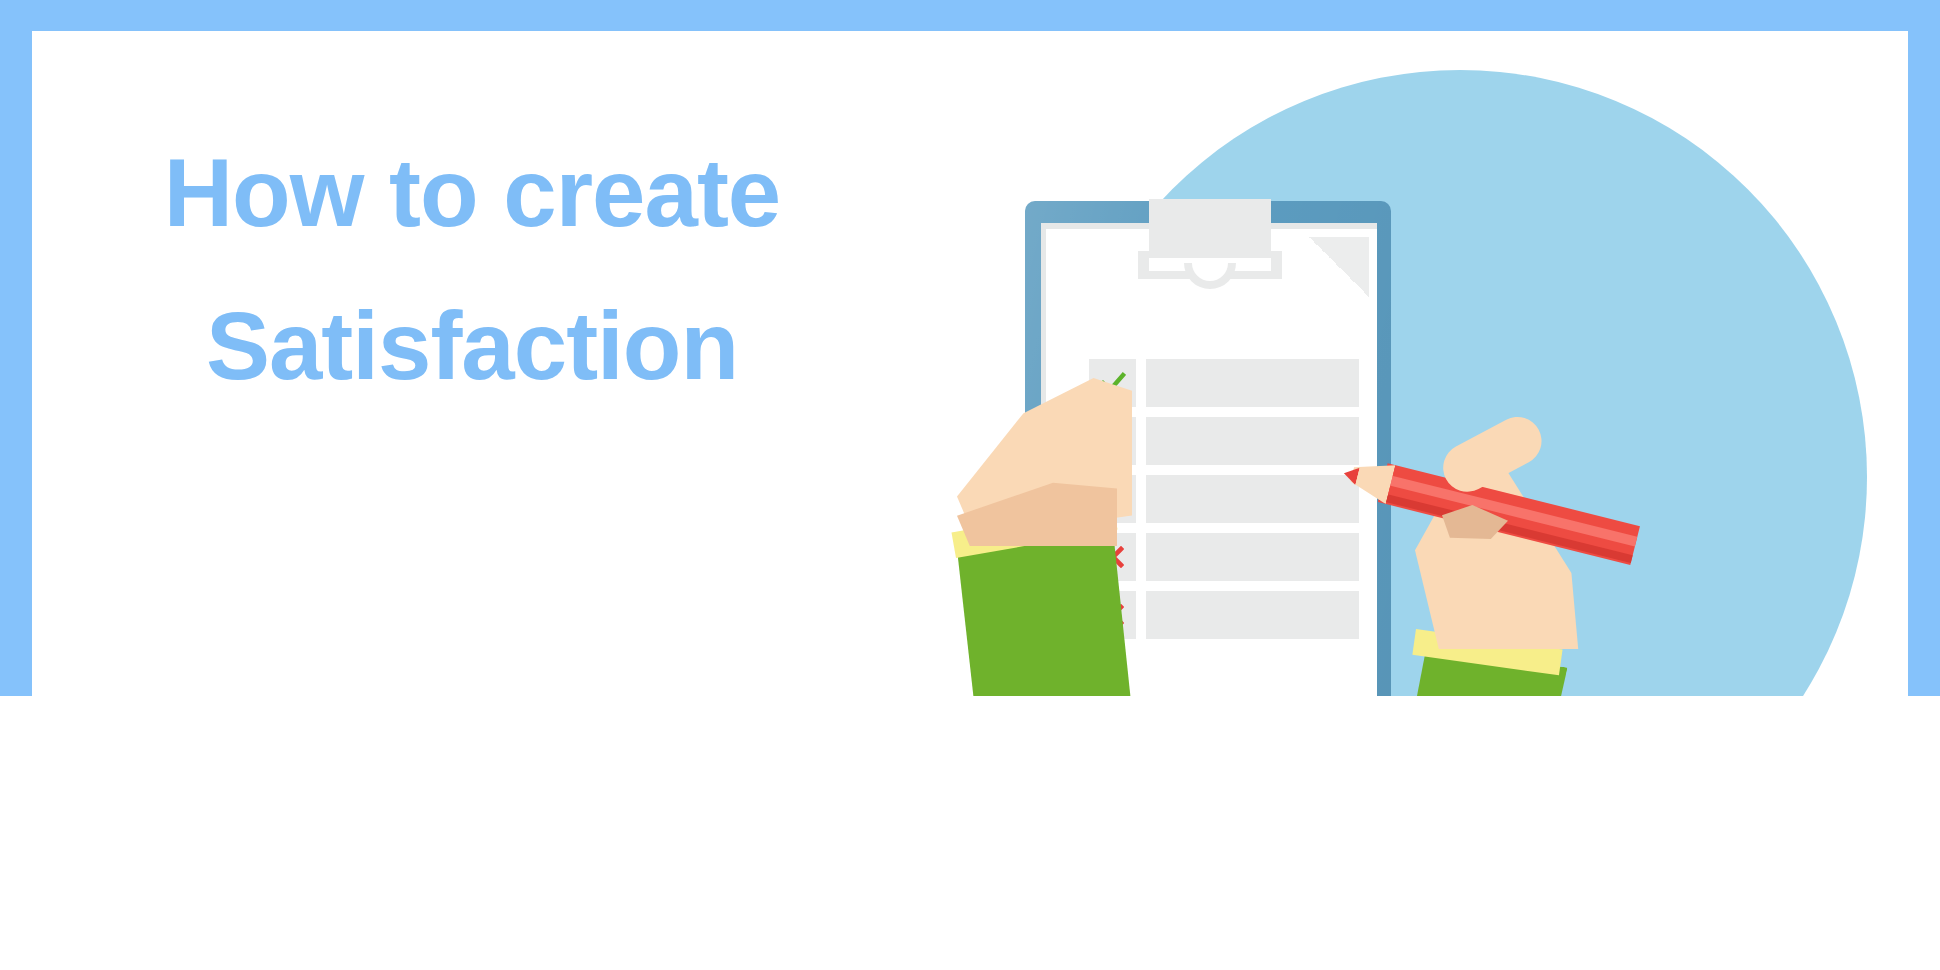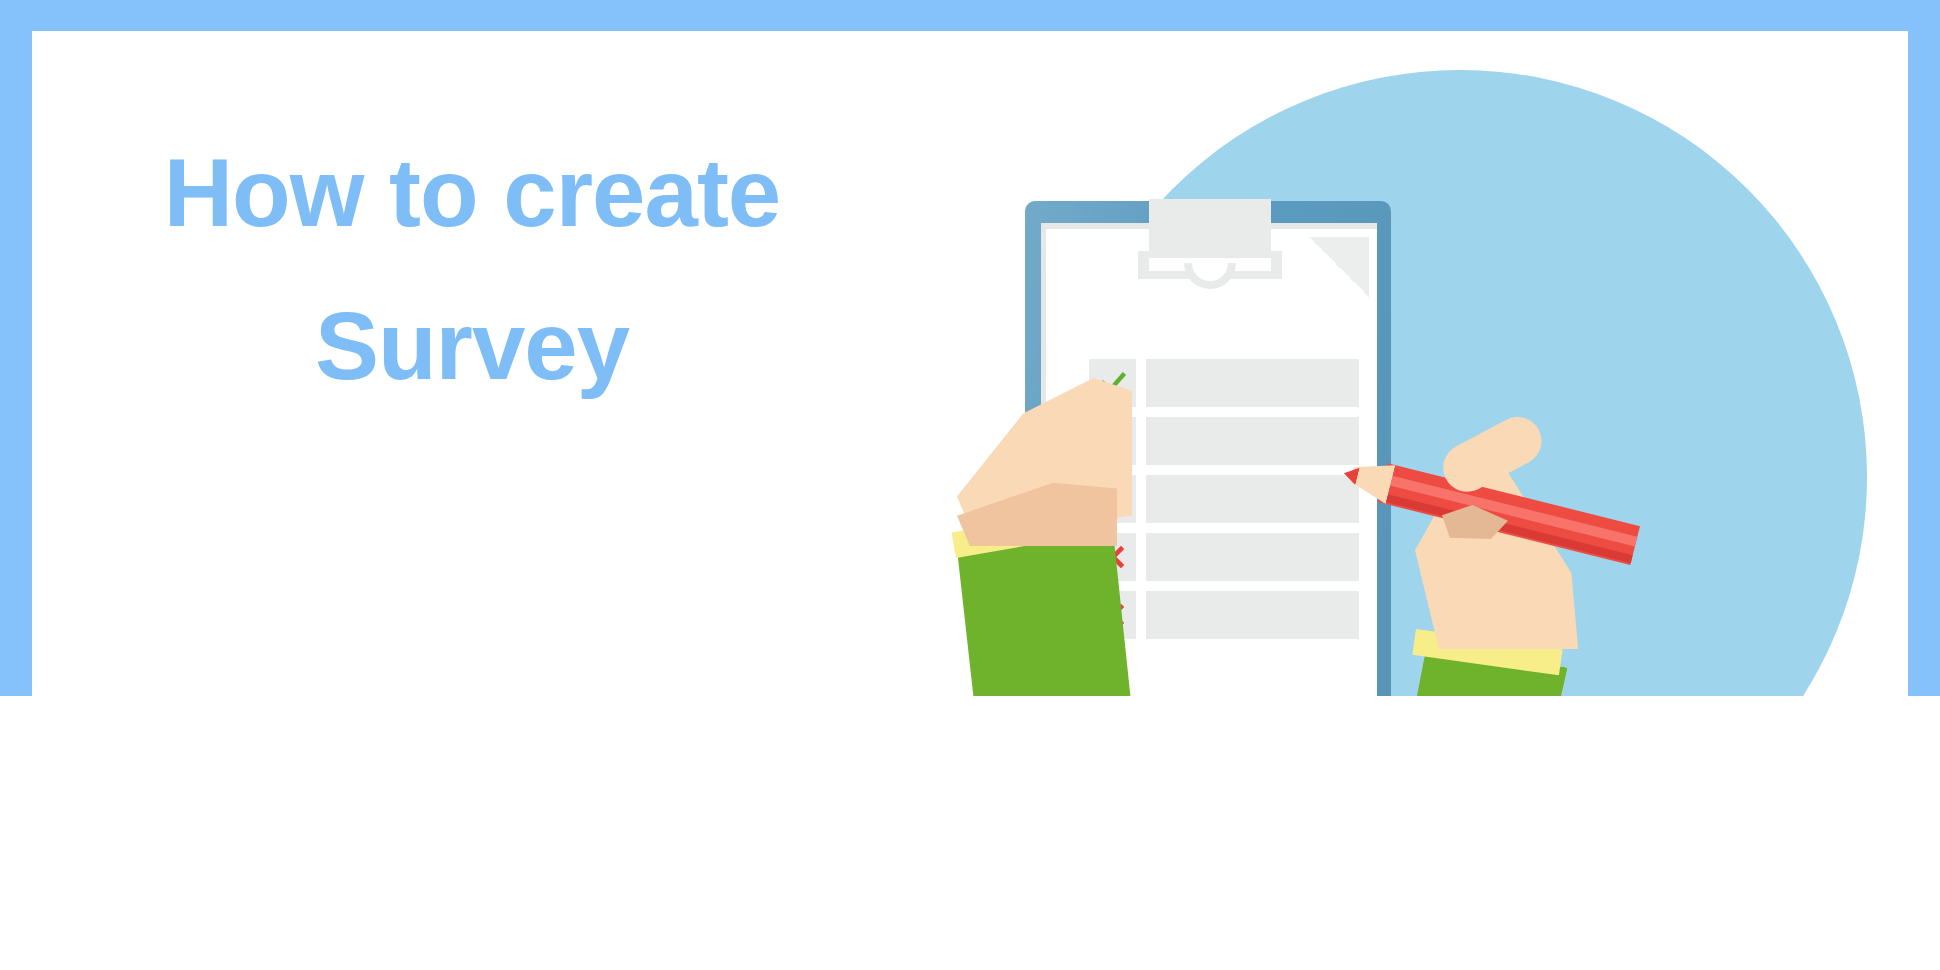--- a/index.html
+++ b/index.html
@@ -293,21 +293,21 @@
   }
 </style>
 </head>
 <body>
 
 <div id="canvas">
   <div id="inner">
 
     <div id="title-block">
       <div class="title-line">How to create</div>
-      <div class="title-line">Survey</div>
+      <div class="title-line">Satisfaction</div>
     </div>
 
     <div id="illustration">
 
       <div id="circle-bg"></div>
 
       <div id="clipboard">
         <div id="board"></div>
         <div id="board-inner-shadow"></div>
         <div id="paper-shadow"></div>

